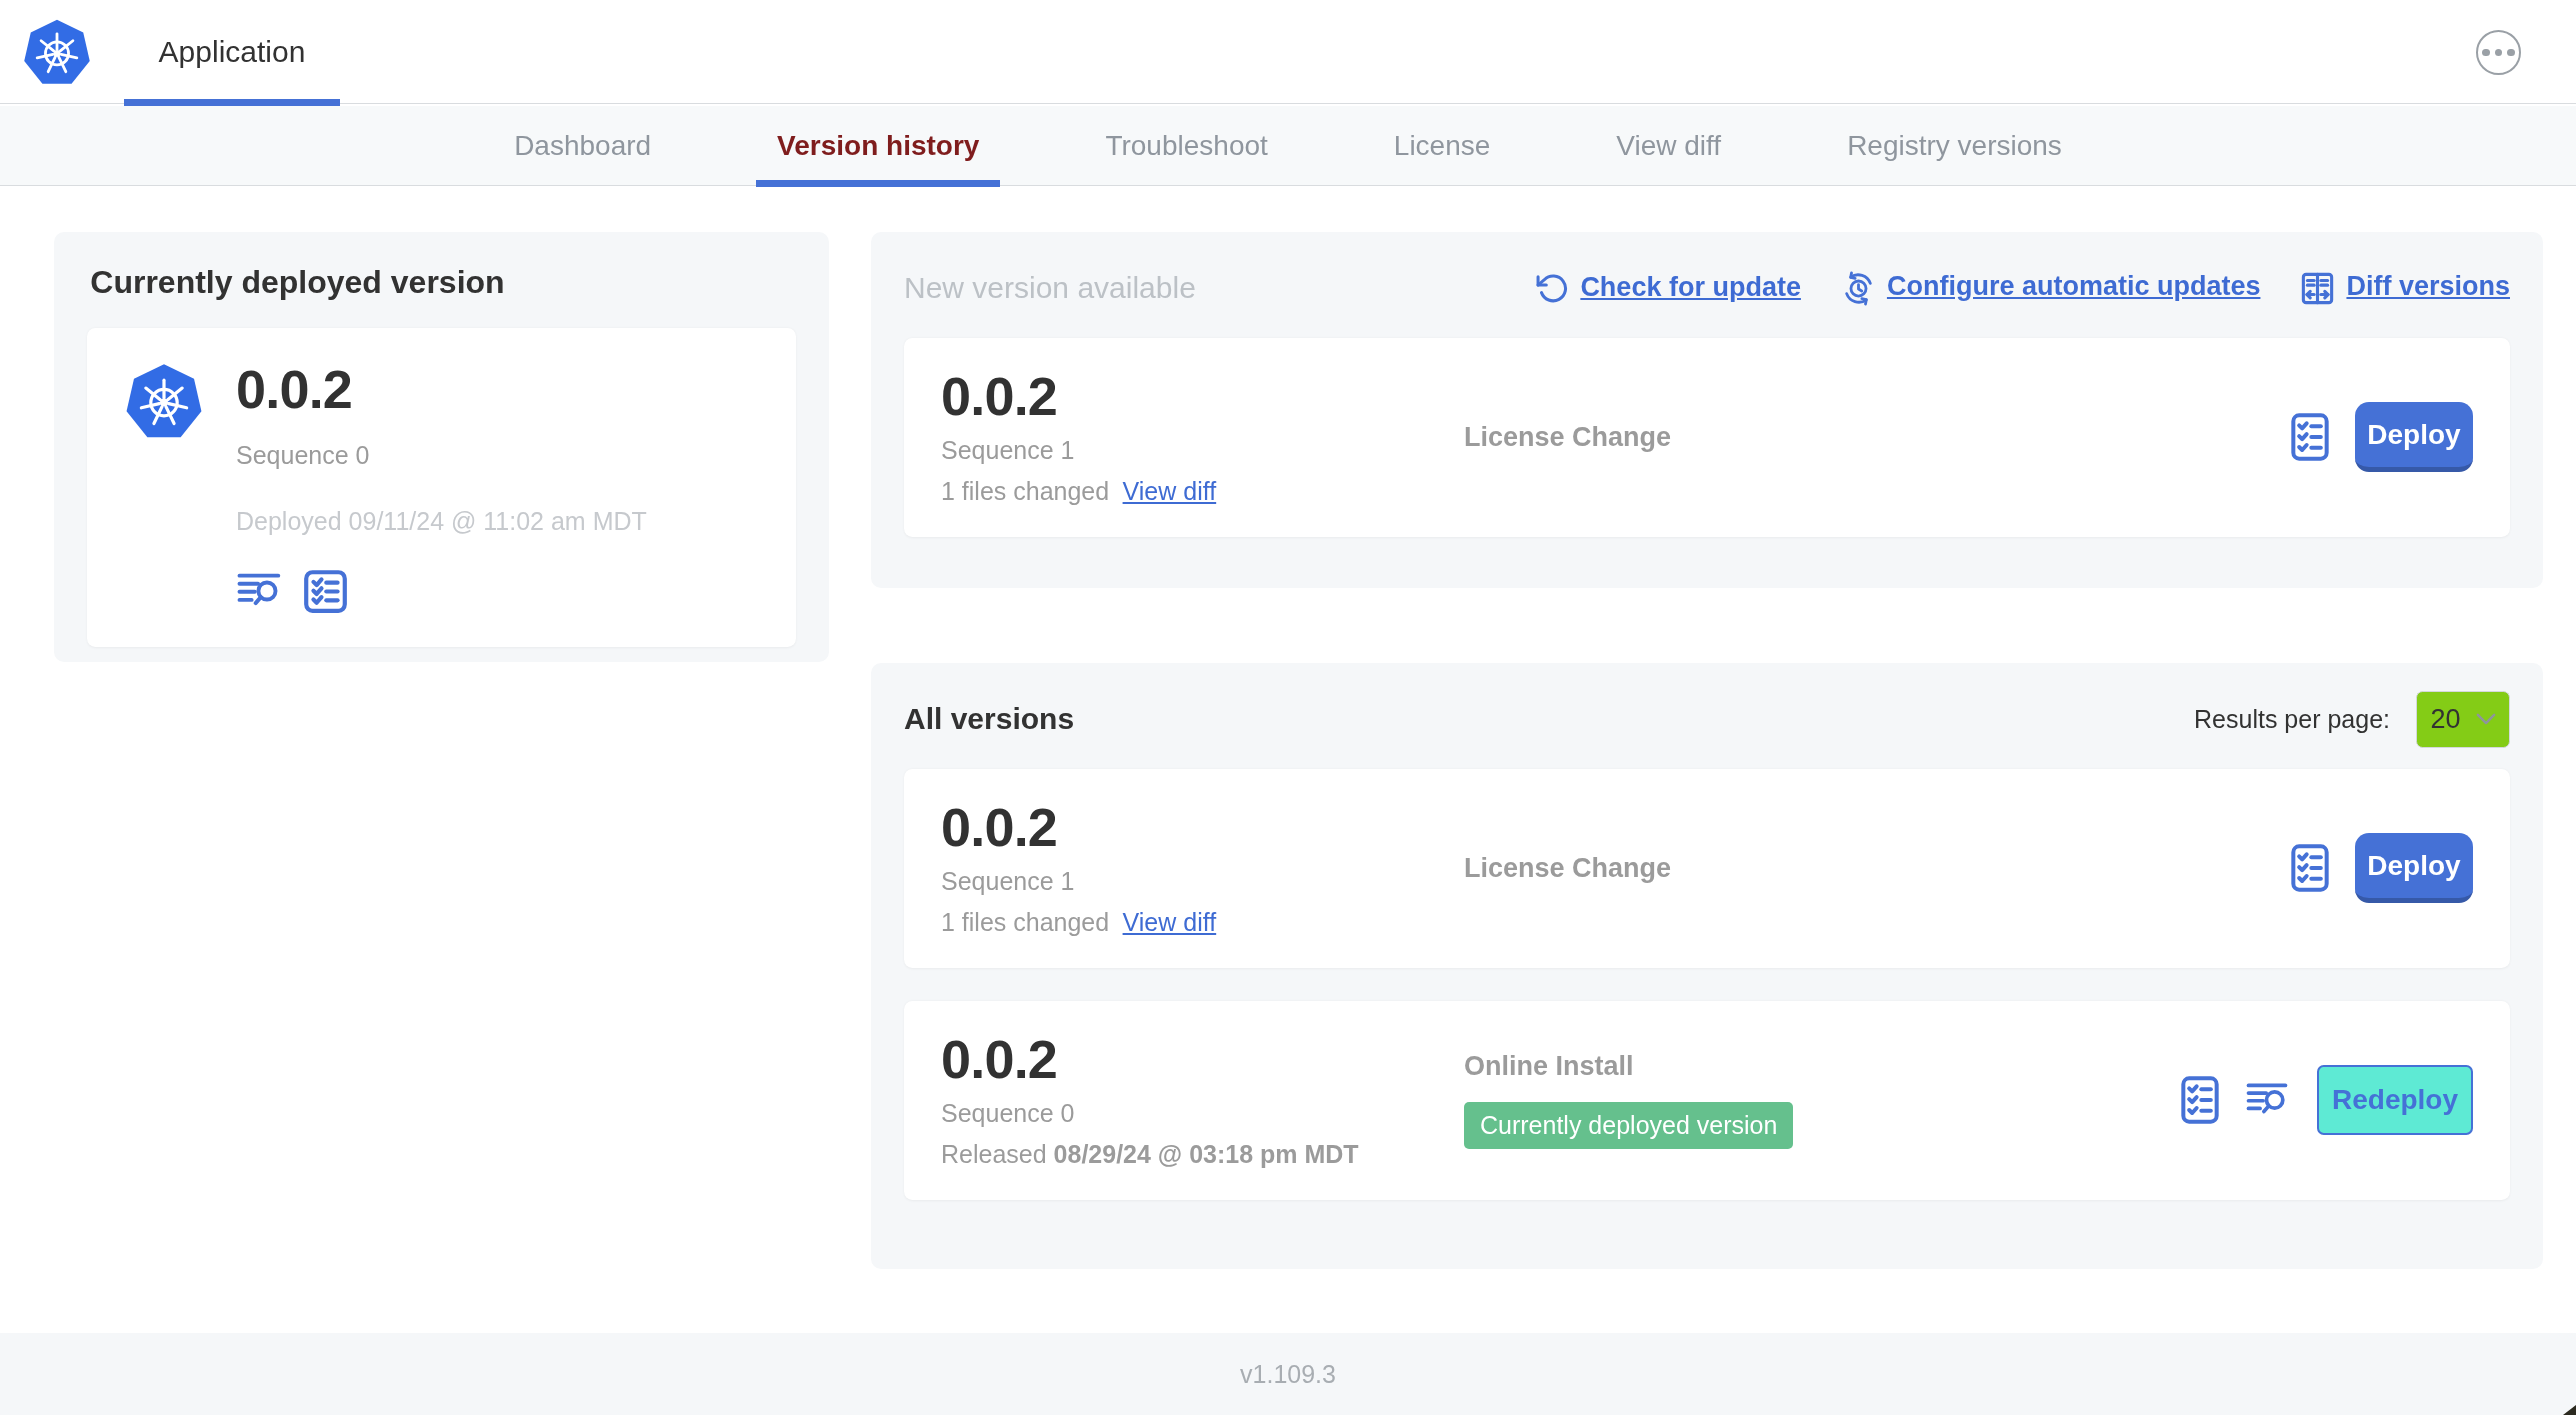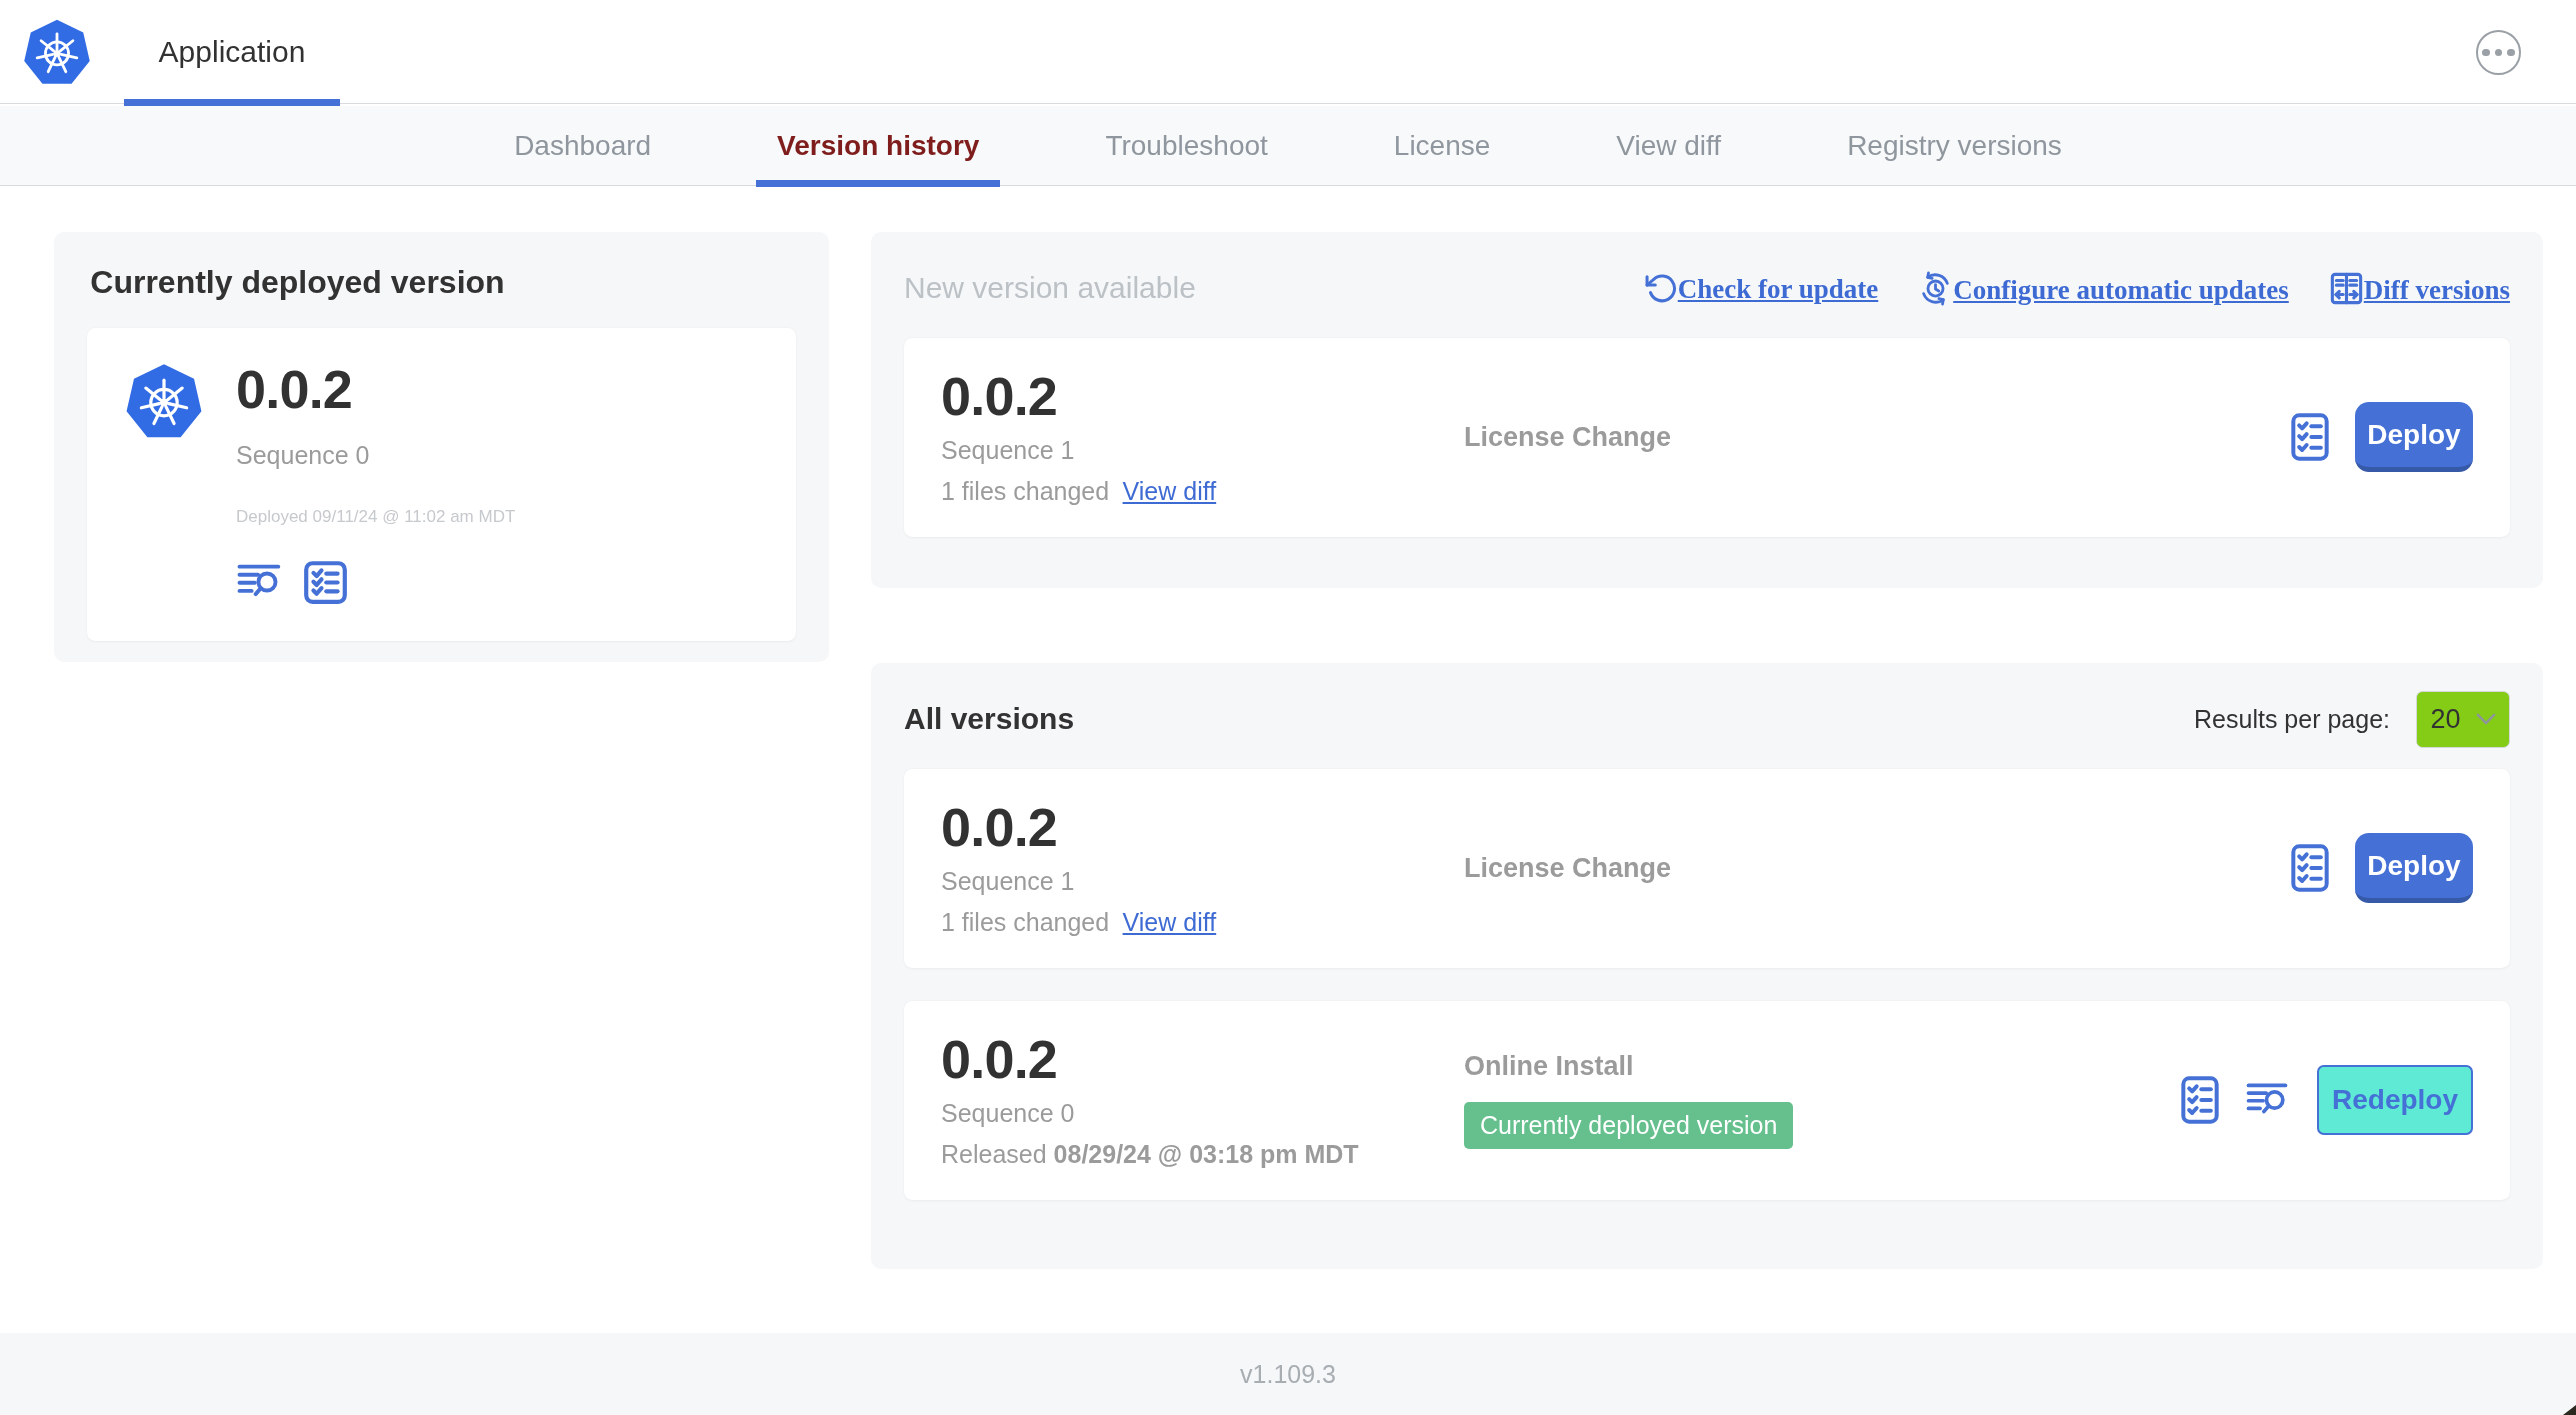--- a/index.html
+++ b/index.html
@@ -32,33 +32,33 @@
   
   .panel { background:#f5f7f9; border-radius:10px; }
   .deployed-panel { position:absolute; left:54px; top:232px; width:775px; height:430px;
     padding:28.5px 33px; }
   .dp-title { font-size:32px; font-weight:700; color:#323232; margin:3.3px 0 27px 3.3px; }
   .dp-card { background:#fff; border-radius:8.4px; padding:33px 37px; display:flex; gap:32px;
     min-height:313px; box-shadow:0 0.8px 2.5px rgba(0,0,0,.05); }
   .dp-logo { width:80px; height:80px; flex:0 0 80px; }
   .dp-version { font-size:54px; font-weight:700; color:#323232; letter-spacing:-0.8px; line-height:1.05; }
   .dp-seq { font-size:25px; color:#9b9b9b; margin-top:23.4px; }
-  .dp-date { font-size:17px; color:#c6c9cd; margin-top:37px; }
+  .dp-date { font-size:25px; color:#c6c9cd; margin-top:37px; }
   .dp-icons { display:flex; gap:18.4px; margin-top:33px; align-items:center; }
   .icon-btn { display:inline-flex; cursor:pointer; background:none; border:none; padding:0; }
 
   .right-col { position:absolute; left:871px; top:232px; width:1672px; }
   .section { padding:28.5px 33px; }
   .section.new-version { height:356px; }
   .section.all-versions { margin-top:75px; height:606px; }
   .section-head { display:flex; justify-content:space-between; align-items:center; height:55px; }
   .muted-title { font-size:30px; font-weight:500; color:#bcc1c6; }
   .dark-title { font-size:30px; font-weight:700; color:#323232; }
   .head-links { display:flex; align-items:center; gap:40px; }
-  .head-link { display:flex; align-items:flex-end; cursor:pointer;font-family:Liberation Serif, serif; }
+  .head-link { display:flex; align-items:flex-start; gap:11px; cursor:pointer; }
   .head-link span { font-size:27px; font-weight:600; color:#3e6bd3; text-decoration:underline; }
 
   .rpp { display:flex; align-items:center; gap:26px; }
   .rpp-label { font-size:25px; color:#323232; }
   .selectbox { width:94px; height:57px; background:#84cc16; border:1.7px solid #d4d8dc; border-radius:6.7px;
     display:flex; align-items:center; justify-content:space-between; padding:0 13.4px; cursor:pointer; }
   .selectbox .val { font-size:27px; color:#323232; }
 
   
   .version-card { background:#fff; border-radius:8.4px; min-height:199px; display:flex;

